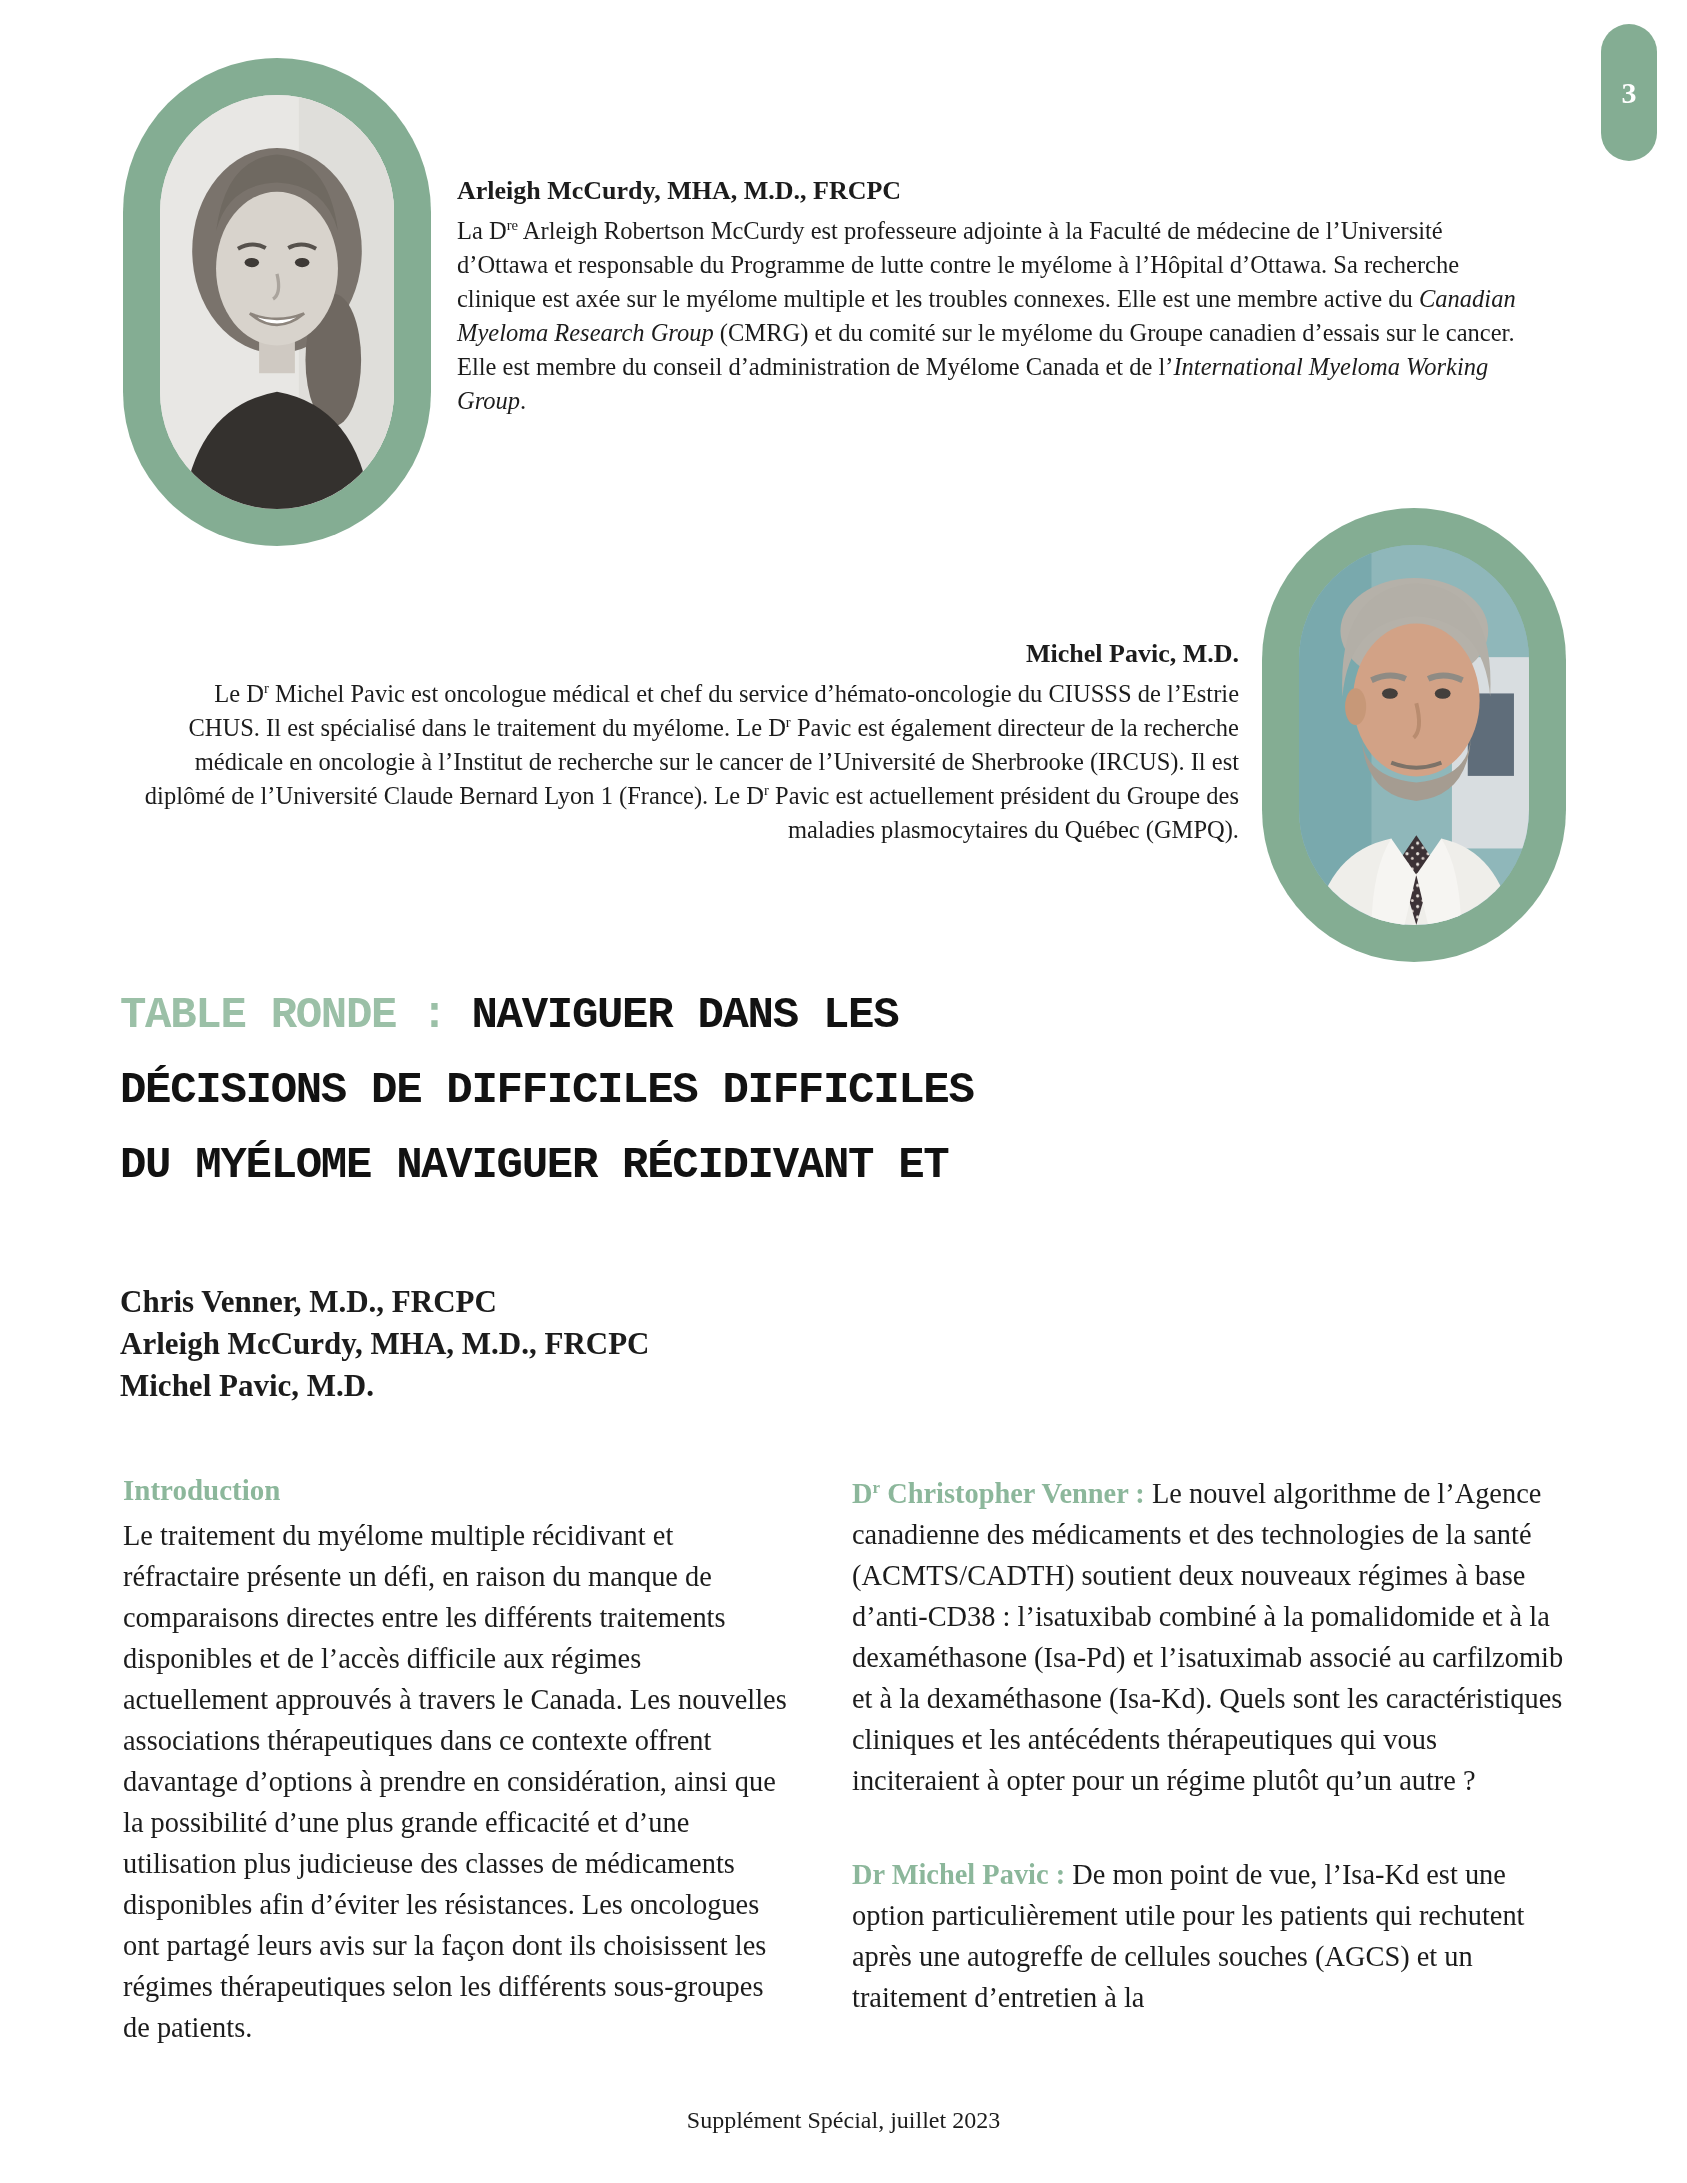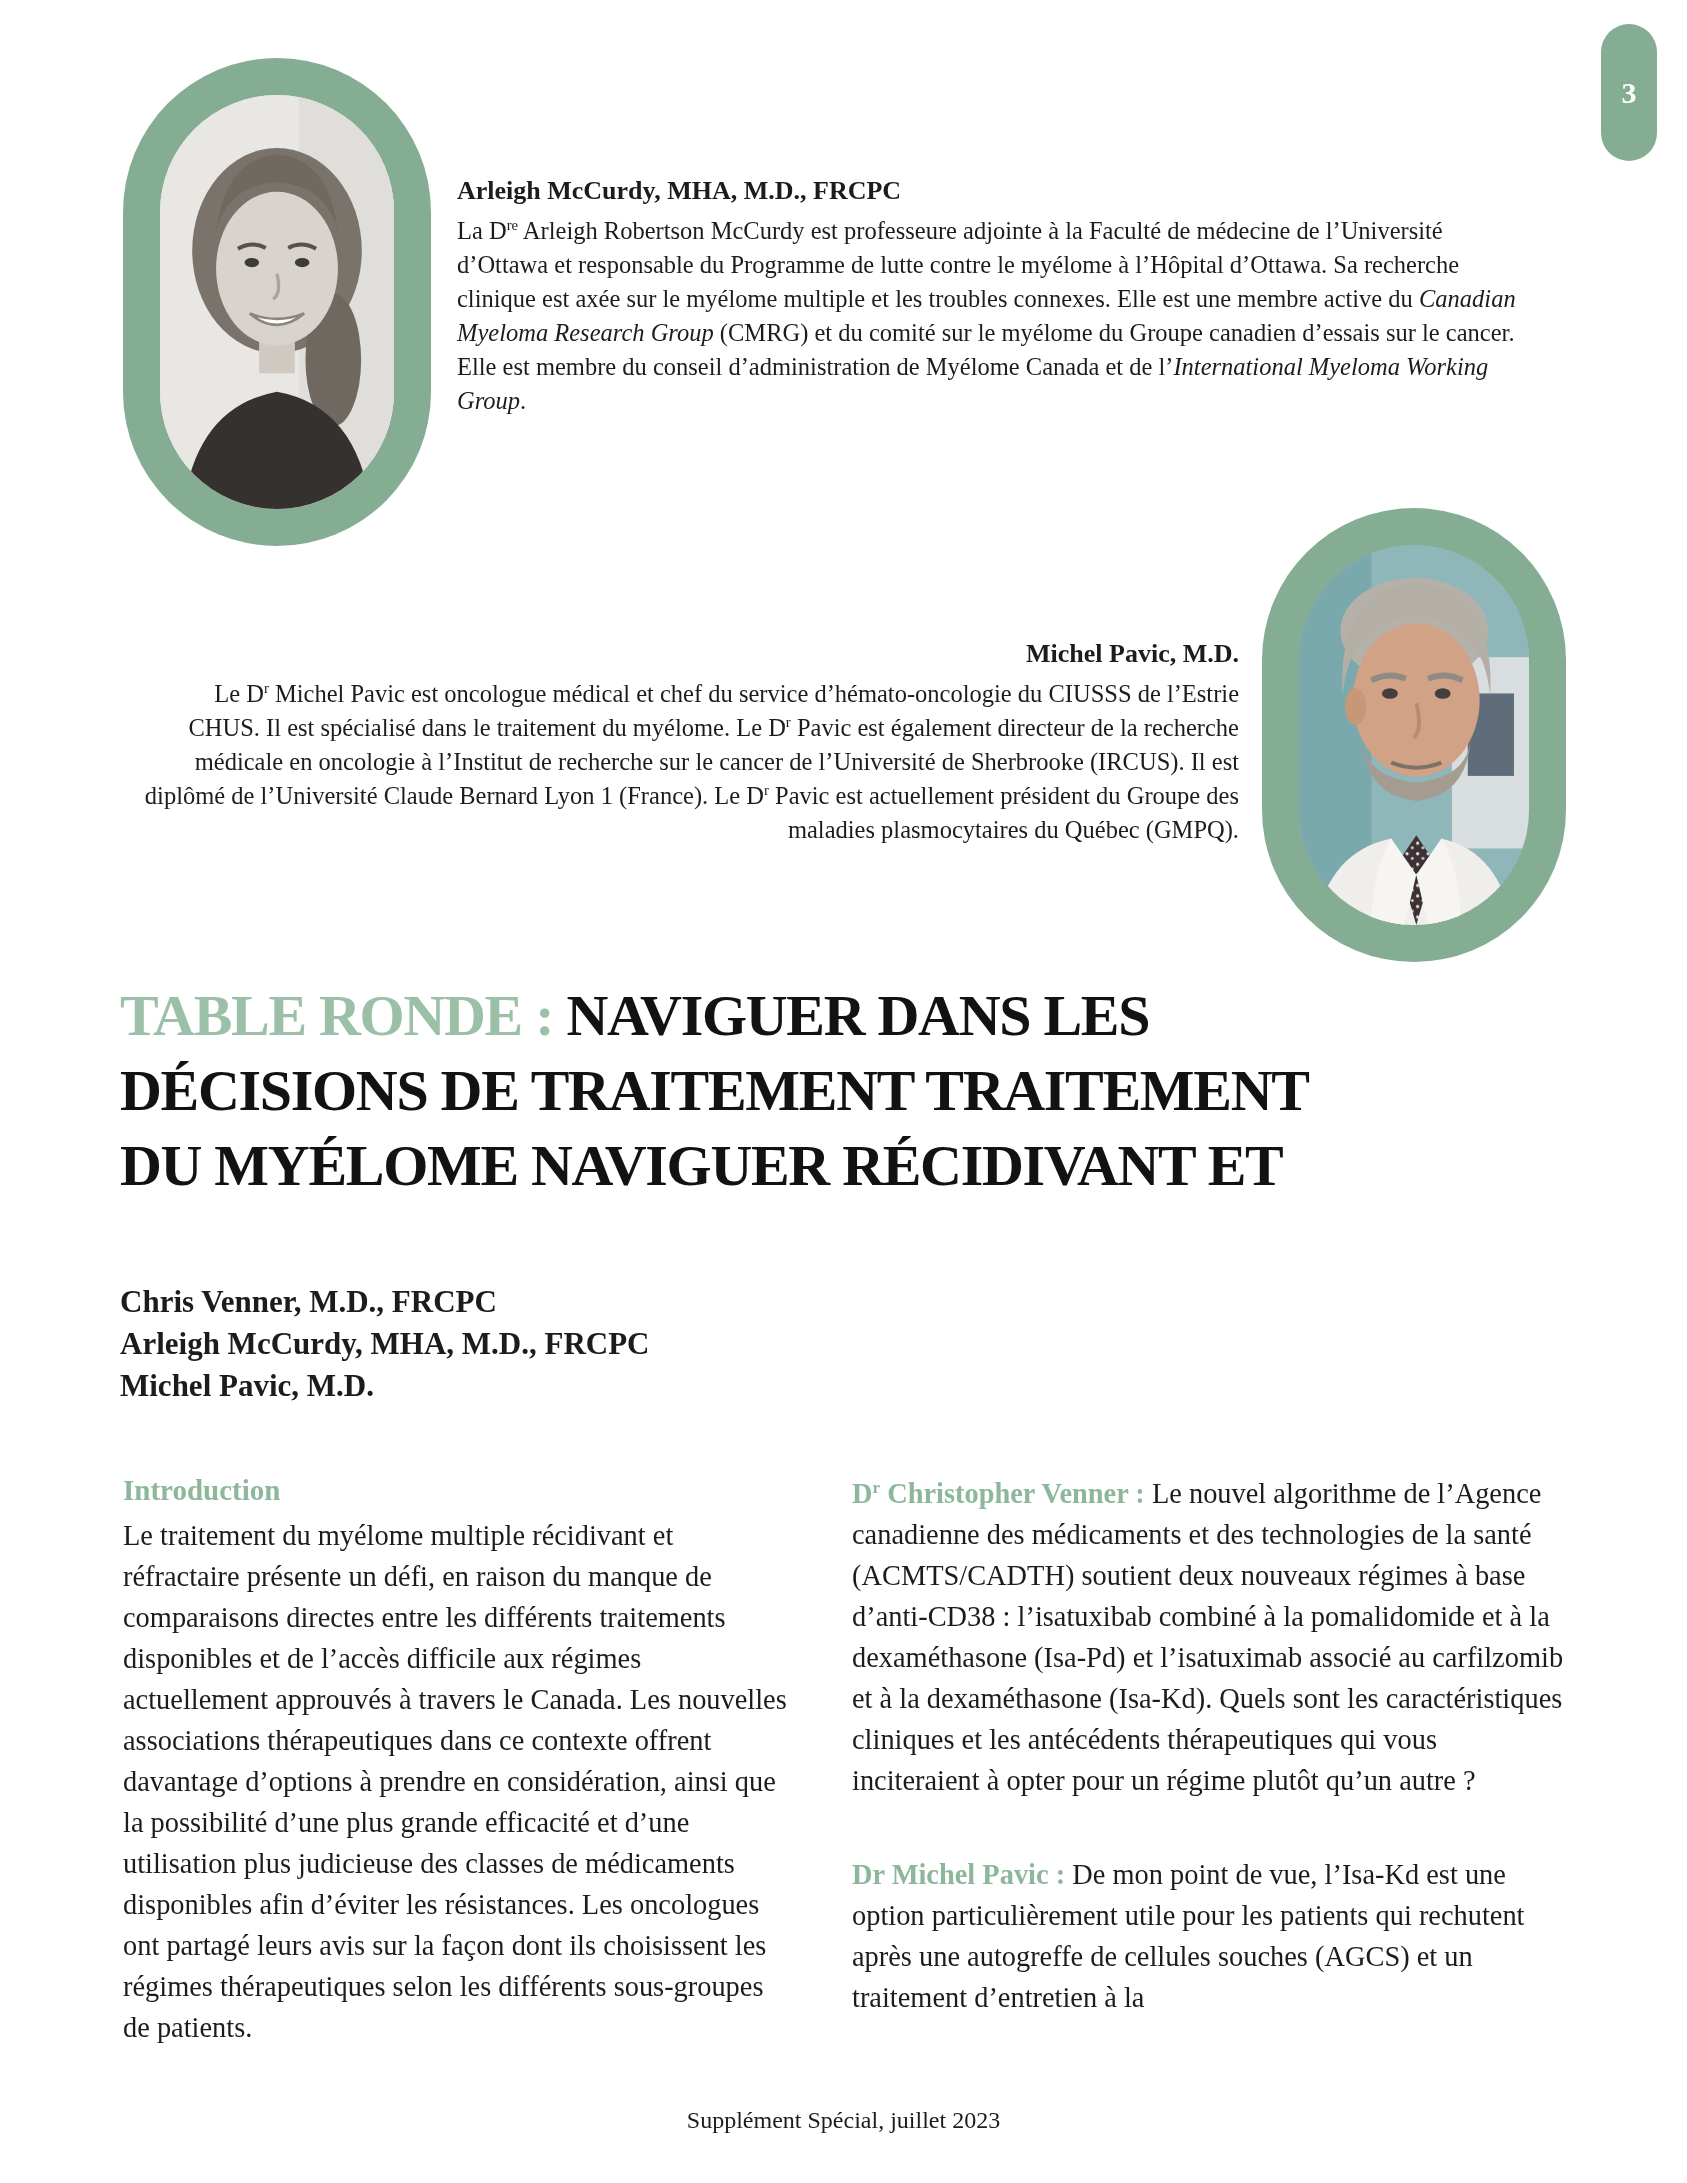--- a/index.html
+++ b/index.html
@@ -28,21 +28,21 @@
 
   
   .bio-heading { font-weight:bold; font-size:26px; line-height:32px; }
   .bio-body { font-size:24.5px; line-height:34px; margin-top:6.6px; }
   .bio-arleigh { position:absolute; left:457px; top:175px; width:1080px; text-align:left; }
   .bio-pavic { position:absolute; left:142px; top:638px; width:1097px; text-align:right; }
 
   
   .main-title {
     position:absolute; left:120px; top:978px; width:1542px;
-    font-weight:bold; font-size:58px; line-height:75px; letter-spacing:-1.3px; color:#121212;
+    font-weight:bold; font-size:44px; line-height:75px; letter-spacing:-1.3px; color:#121212;font-family:Liberation Mono, monospace;
   }
   .main-title .line { white-space:nowrap; }
   .title-green { color:#9bc0a7; }
 
   
   .authors { position:absolute; left:120px; top:1281px; }
   .author { font-weight:bold; font-size:31px; line-height:42px; }
 
   
   .col-left  { position:absolute; left:123px;  top:1473px; width:668px; }
@@ -124,21 +124,21 @@
     </div>
   </div>
 
   <div class="bio-pavic">
     <div class="bio-heading">Michel Pavic, M.D.</div>
     <div class="bio-body"><span>Le D</span><sup>r</sup><span> Michel Pavic est oncologue médical et chef du service d’hémato-oncologie du CIUSSS de l’Estrie CHUS. Il est spécialisé dans le traitement du myélome. Le D</span><sup>r</sup><span> Pavic est également directeur de la recherche médicale en oncologie à l’Institut de recherche sur le cancer de l’Université de Sherbrooke (IRCUS). Il est diplômé de l’Université Claude Bernard Lyon 1 (France). Le D</span><sup>r</sup><span> Pavic est actuellement président du Groupe des maladies plasmocytaires du Québec (GMPQ).</span></div>
   </div>
 
   <h1 class="main-title" style="margin:0;">
     <div class="line"><span class="title-green">TABLE RONDE : </span><span>NAVIGUER DANS LES</span></div>
-    <div class="line">DÉCISIONS DE TRAITEMENT TRAITEMENT</div>
+    <div class="line">DÉCISIONS DE DIFFICILES DIFFICILES</div>
     <div class="line">DU MYÉLOME NAVIGUER RÉCIDIVANT ET</div>
   </h1>
 
   <div class="authors">
     <div class="author">Chris Venner, M.D., FRCPC</div>
     <div class="author">Arleigh McCurdy, MHA, M.D., FRCPC</div>
     <div class="author">Michel Pavic, M.D.</div>
   </div>
 
   <div class="col-left">

